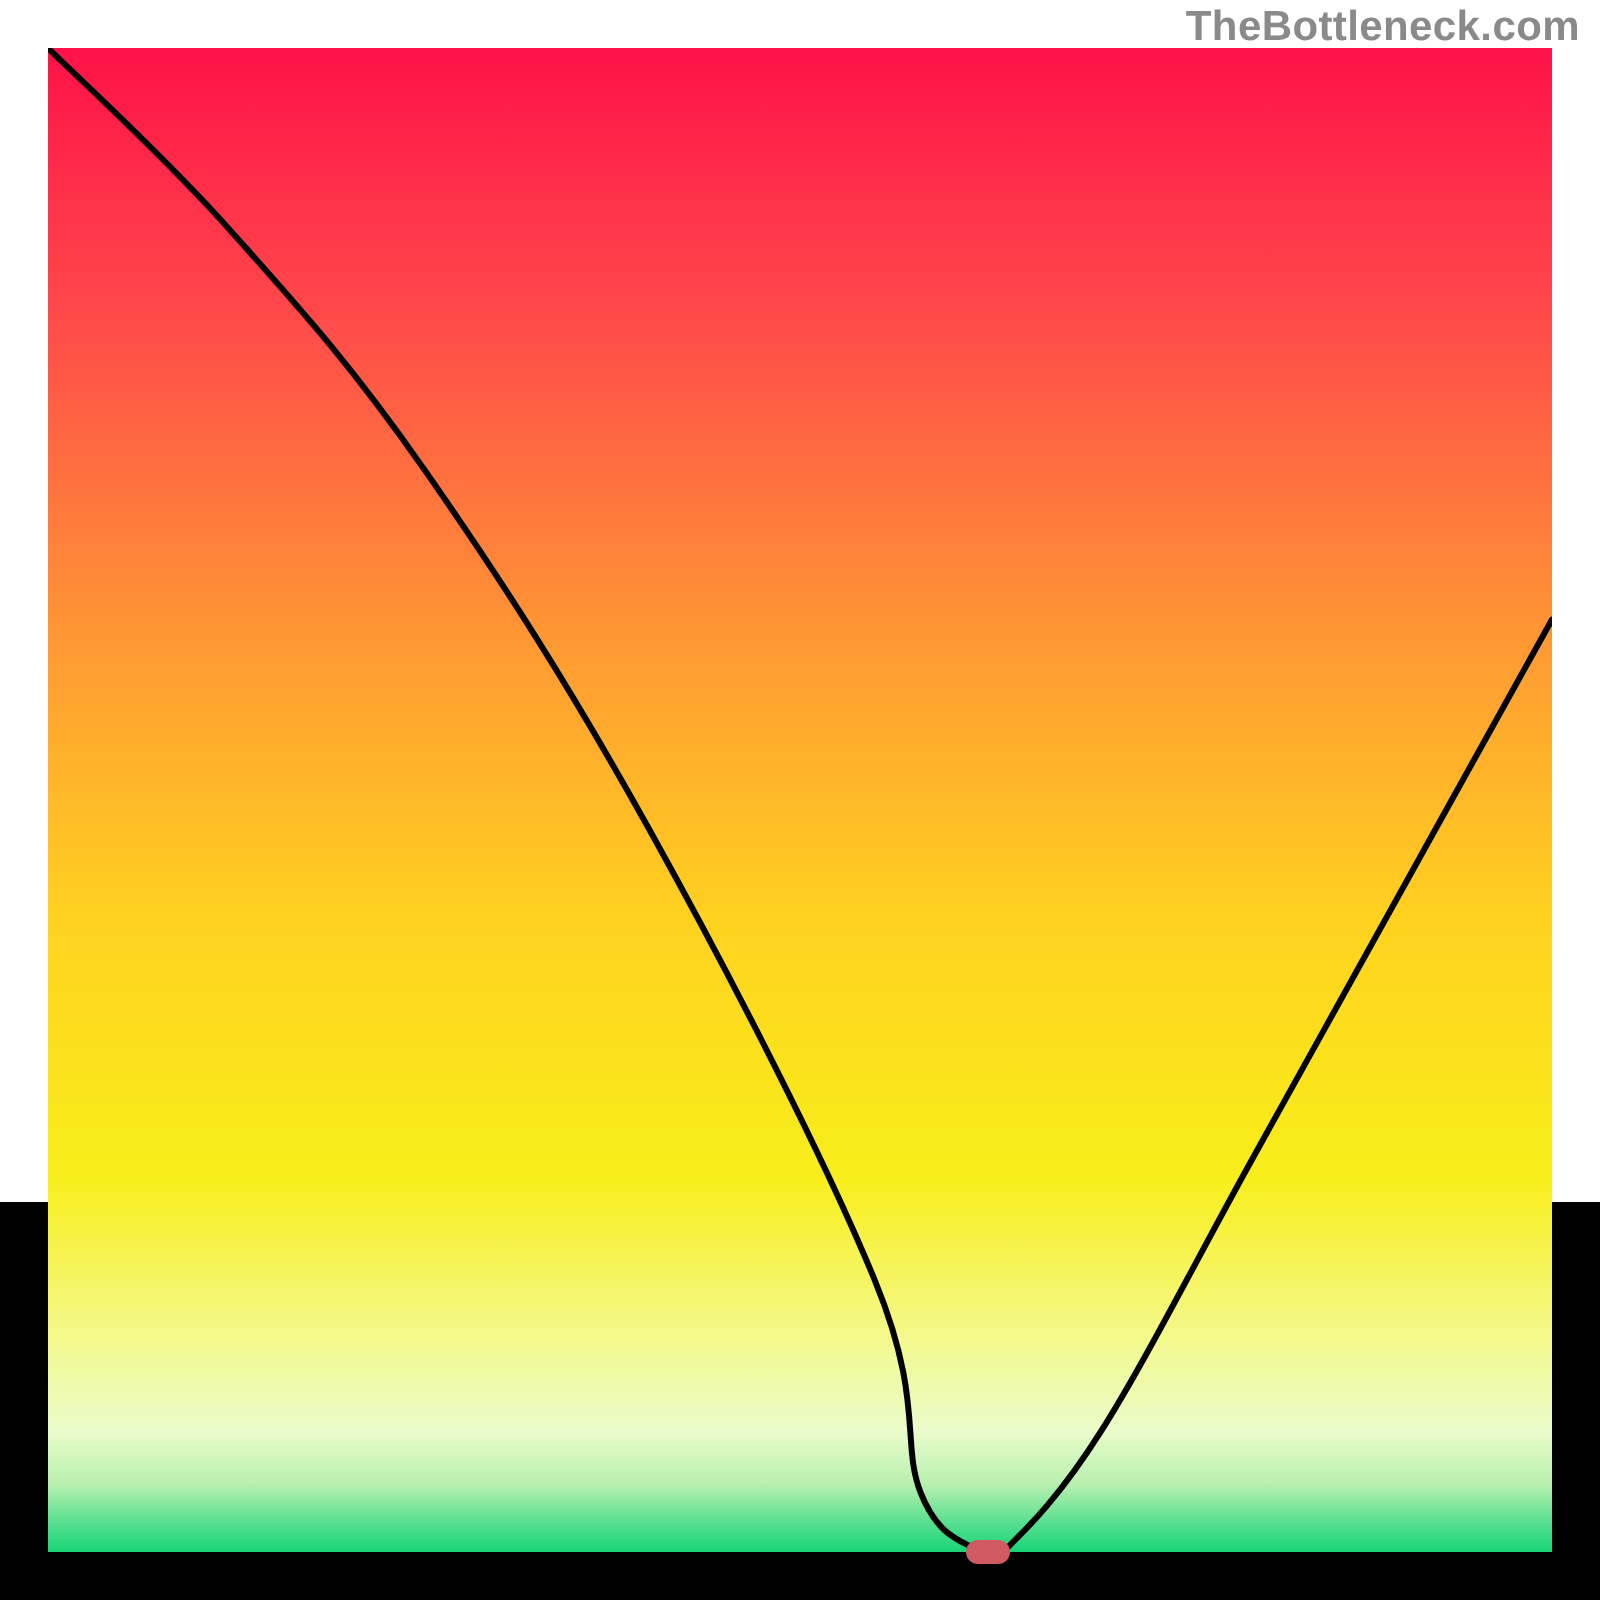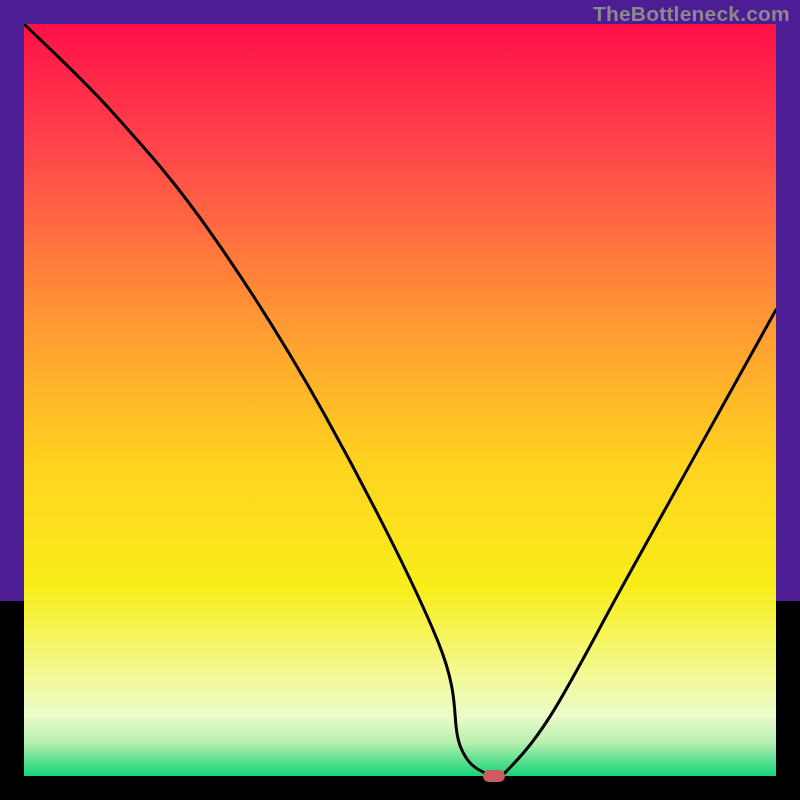--- a/index.html
+++ b/index.html
@@ -9,21 +9,21 @@
     height: 800px;
     background: #000;
     overflow: hidden;
   }
   .frame {
     position: absolute;
     left: 0;
     top: 0;
     width: 800px;
     height: 601px;
-    background: #4c1d95;
+    background: #ffffff;
   }
   .plot {
     position: absolute;
     left: 24px;
     top: 24px;
     width: 752px;
     height: 752px;
   }
   .watermark {
     position: absolute;

